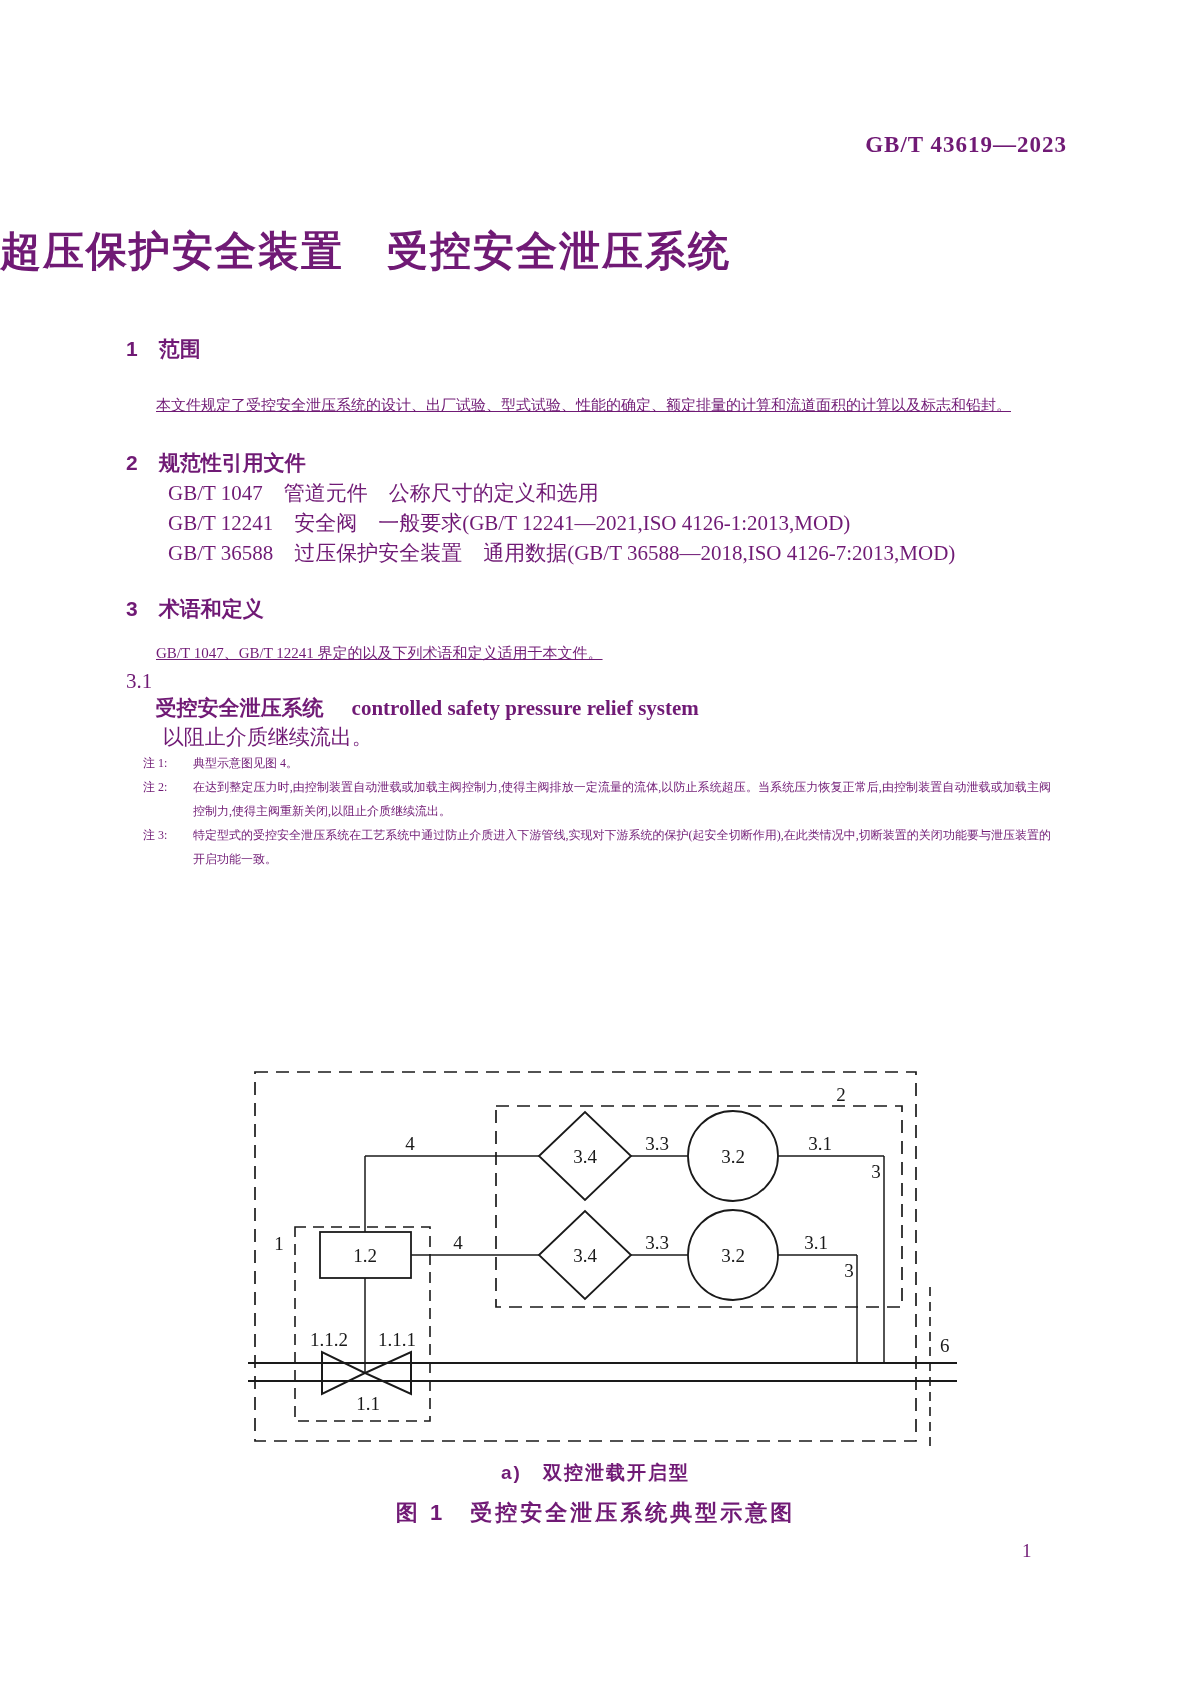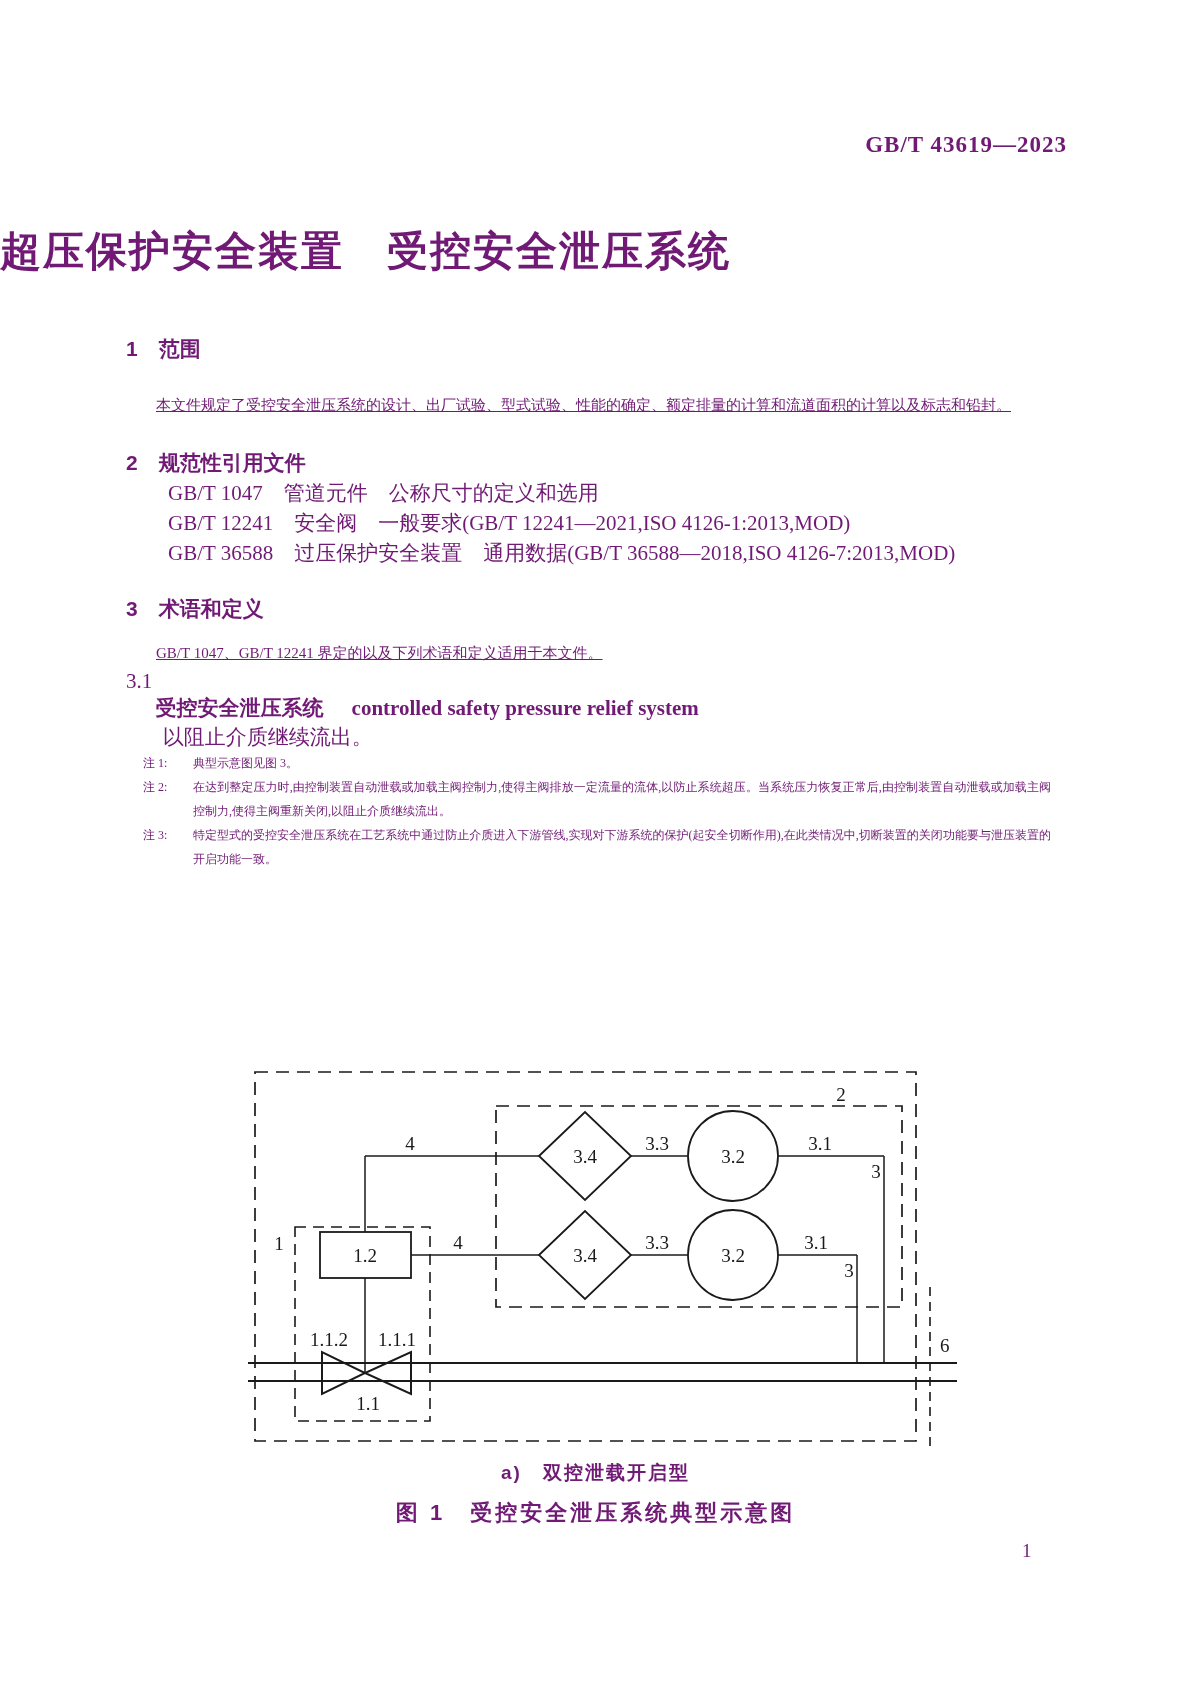--- a/index.html
+++ b/index.html
@@ -81,21 +81,21 @@
     <div class="h-sec h3-sec">3　术语和定义</div>
     <p class="para pdef">GB/T 1047、GB/T 12241 界定的以及下列术语和定义适用于本文件。</p>
     <div class="clause-num">3.1</div>
     <div class="term-line">
       <span class="term-zh">受控安全泄压系统</span><span class="term-en">controlled safety pressure relief system</span>
     </div>
     <p class="def-line">以阻止介质继续流出。</p>
 
     <div class="note">
       <span class="note-label">注 1:</span>
-      <span class="note-text">典型示意图见图 3。</span>
+      <span class="note-text">典型示意图见图 4。</span>
     </div>
     <div class="note">
       <span class="note-label">注 2:</span>
       <span class="note-text">在达到整定压力时,由控制装置自动泄载或加载主阀控制力,使得主阀排放一定流量的流体,以防止系统超压。当系统压力恢复正常后,由控制装置自动泄载或加载主阀控制力,使得主阀重新关闭,以阻止介质继续流出。</span>
     </div>
     <div class="note">
       <span class="note-label">注 3:</span>
       <span class="note-text">特定型式的受控安全泄压系统在工艺系统中通过防止介质进入下游管线,实现对下游系统的保护(起安全切断作用),在此类情况中,切断装置的关闭功能要与泄压装置的开启功能一致。</span>
     </div>
   </div>

